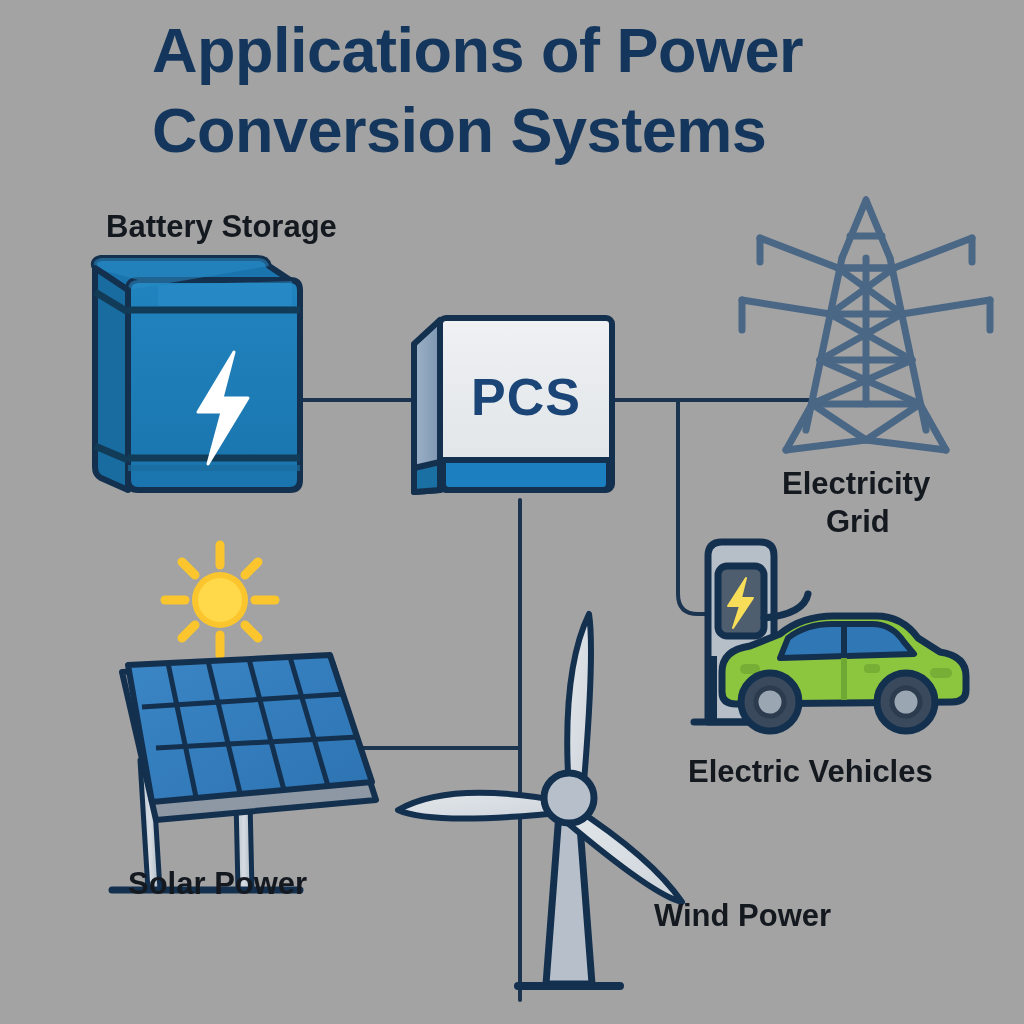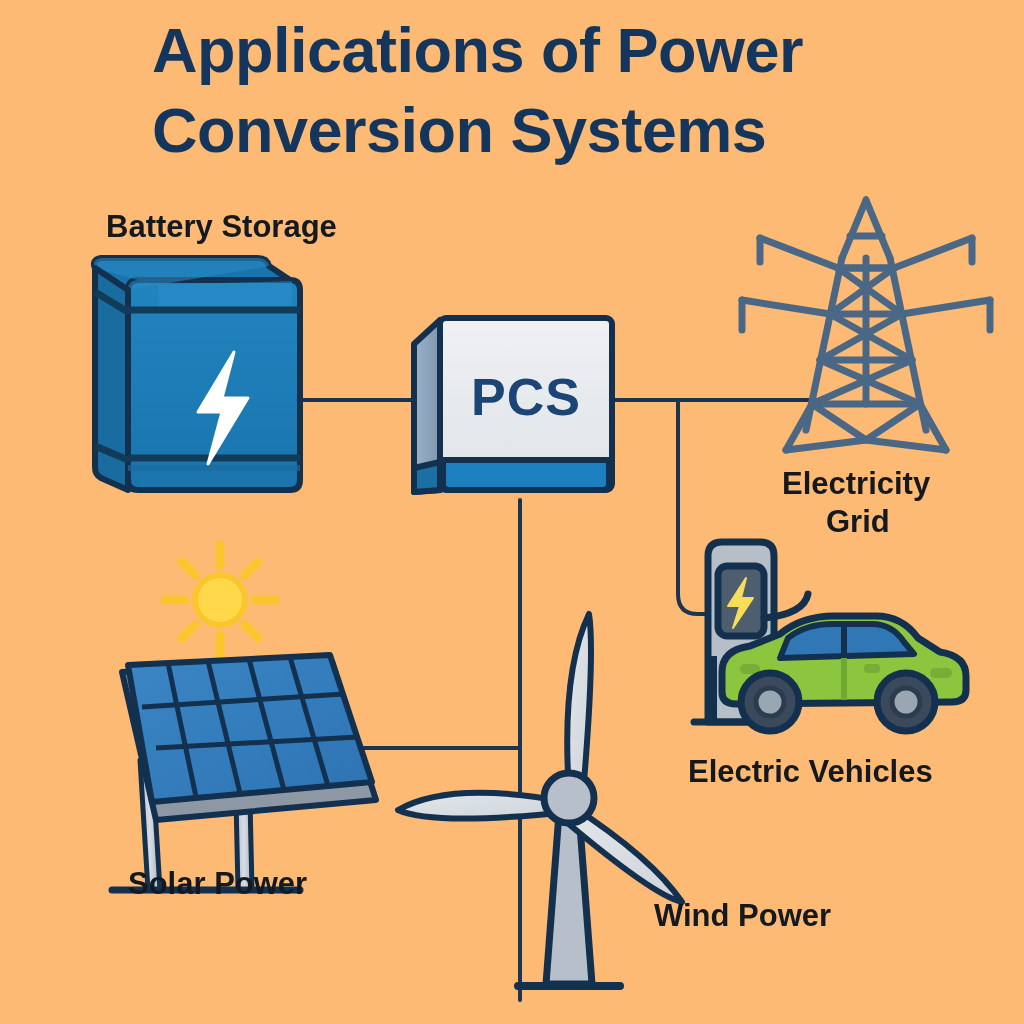--- a/index.html
+++ b/index.html
@@ -1,21 +1,21 @@
 <!DOCTYPE html>
 <html><head>
 <meta charset="utf-8">
 <style>
   html,body{margin:0;padding:0;}
   body{
     width:1024px;height:1024px;overflow:hidden;
     background:#eef1f0;
     font-family:"Liberation Sans", sans-serif;
   }
-  #stage{position:relative;width:1024px;height:1024px;background:#fdba74;}
+  #stage{position:relative;width:1024px;height:1024px;background:#a3a3a3;}
   svg#scene{position:absolute;left:0;top:0;width:1024px;height:1024px;display:block;}
   .ttl{
     font-family:"Liberation Sans", sans-serif;
     font-weight:bold;font-size:63px;fill:#14365c;letter-spacing:-0.5px;
   }
   .lbl{
     font-family:"Liberation Sans", sans-serif;
     font-weight:bold;font-size:31px;fill:#14181f;
   }
   .pcslbl{

